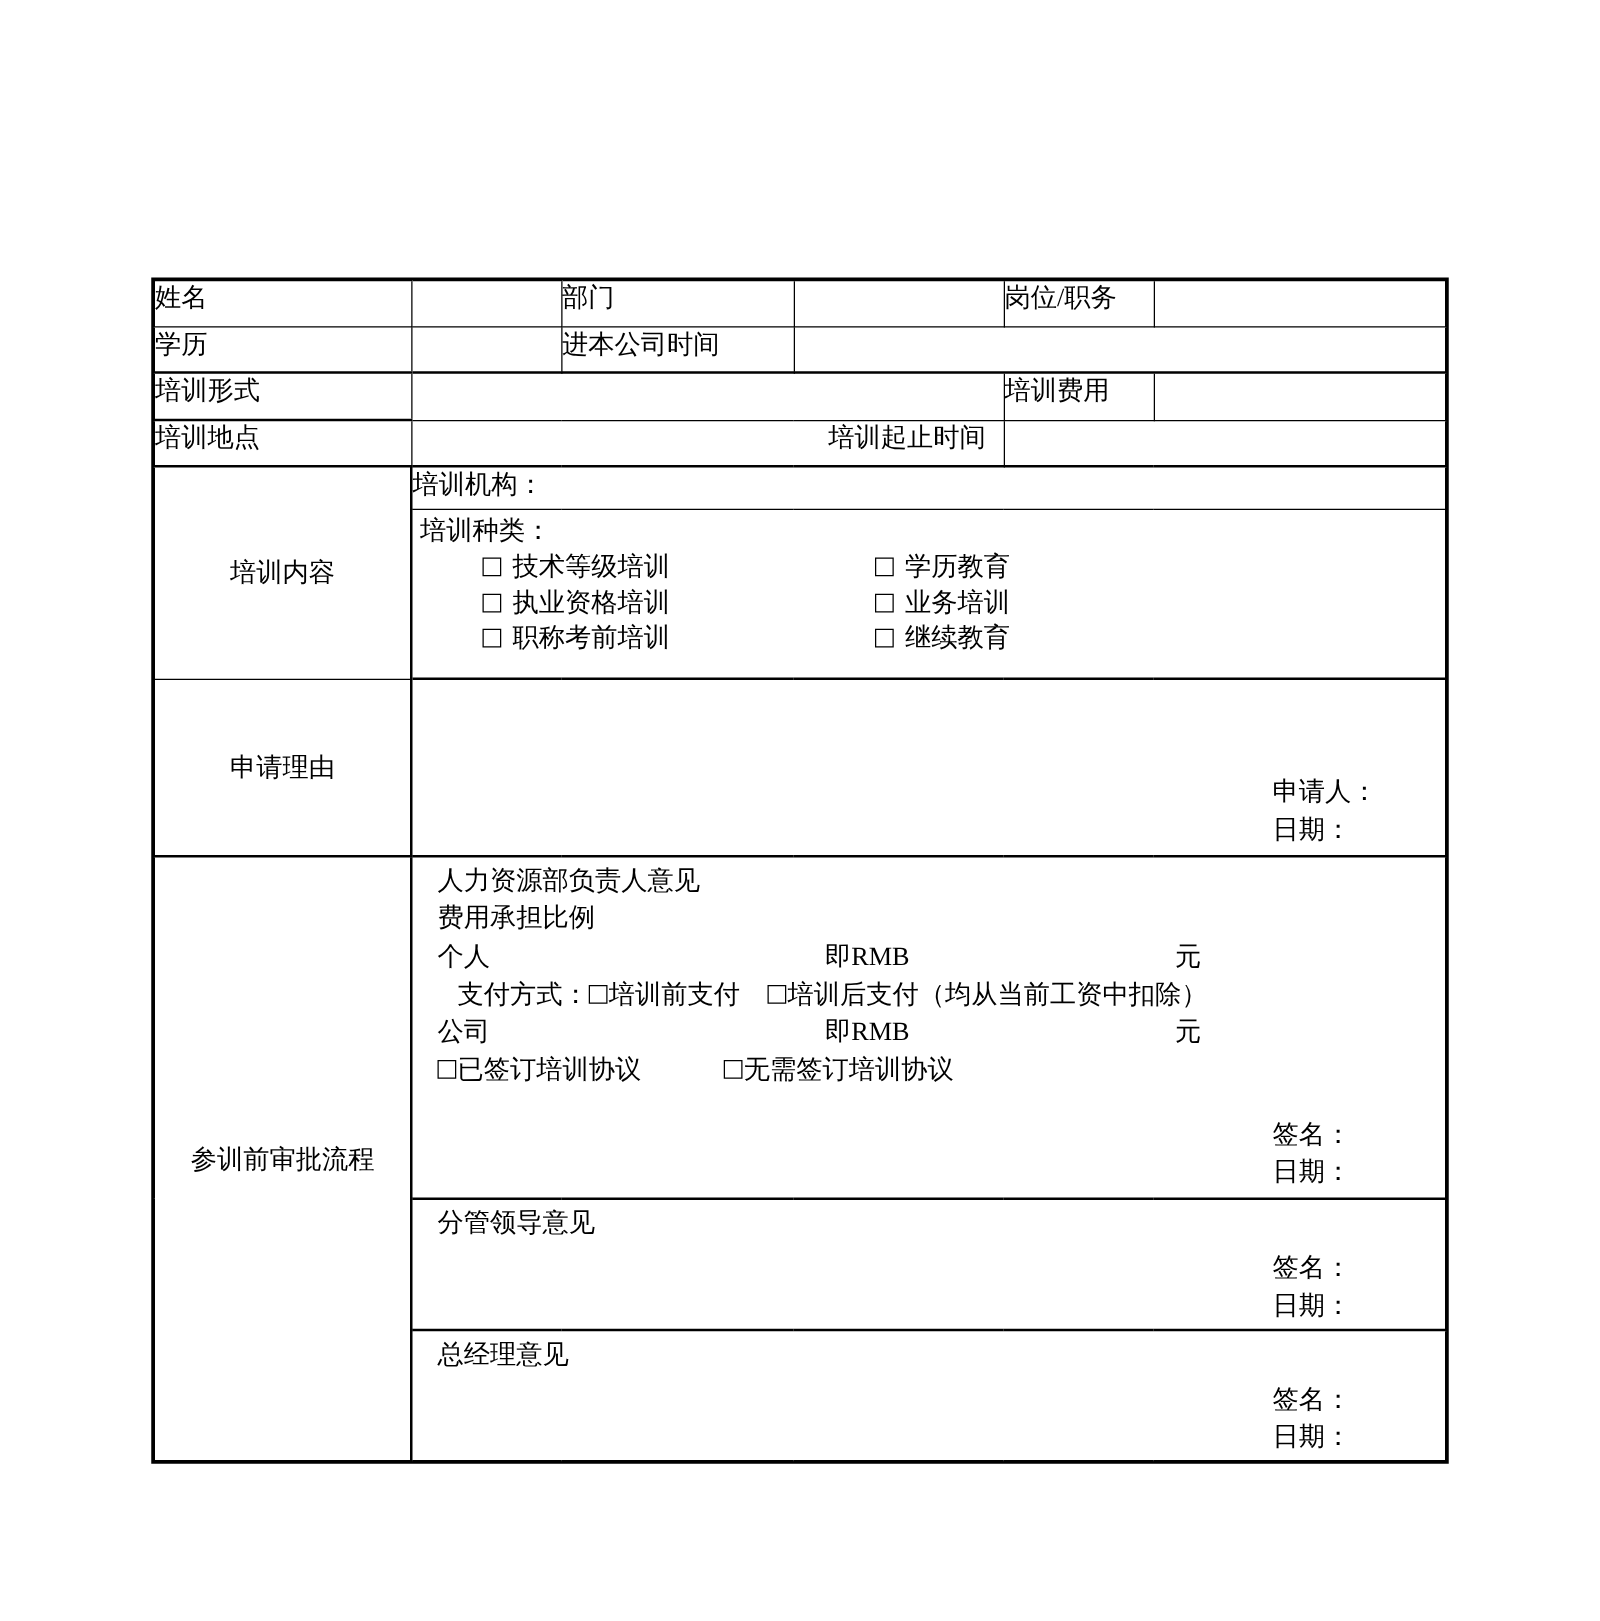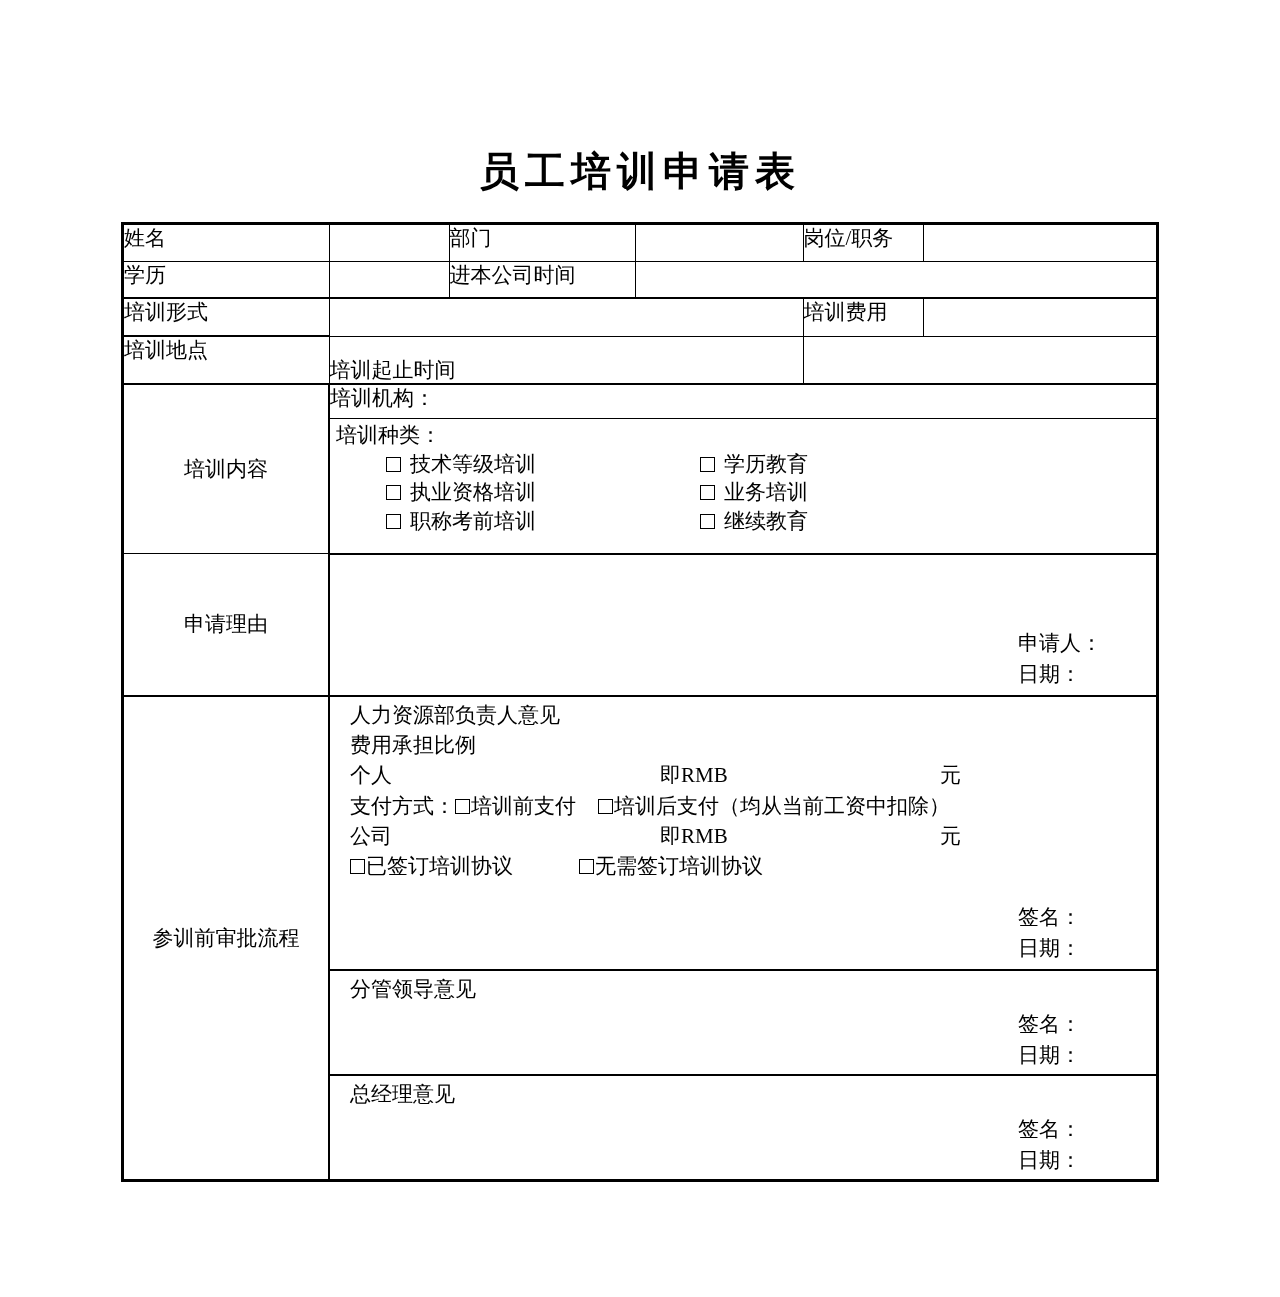--- a/index.html
+++ b/index.html
@@ -75,23 +75,23 @@
     margin-top: 44px;
   }
 
   .label-center {
     text-align: center;
     white-space: nowrap;
     font-family: Liberation Serif, serif;
   }
 
   .right-in-cell {
+    text-align: right;
     padding-right: 14px;
     white-space: nowrap;
-    margin-top: 20px;
   }
 
   .blank {}
 
   
   .kinds-title {
     padding: 3px 4px 0px 6px;
     white-space: nowrap;
   }
   .kinds-grid {
@@ -147,29 +147,28 @@
     display: flex;
     white-space: nowrap;
   }
   .amt-who { width: 310px; }
   .amt-rmb { width: 280px; }
   .amt-unit { }
 
   .agree-row { white-space: nowrap; }
   .agree-gap { display: inline-block; width: 66px; }
 
-  .pay-row { white-space: nowrap; }
+  .pay-row { white-space: nowrap; margin-left: 16px; }
   .pay-gap { display: inline-block; width: 22px; }
 </style>
 </head>
 <body>
 
 <div class="page">
 
-  <div class="form-title">员工培训申请表</div>
 
   <table class="form">
     <colgroup>
       <col style="width:206px">
       <col style="width:120px">
       <col style="width:186px">
       <col style="width:168px">
       <col style="width:120px">
       <col style="width:234px">
     </colgroup>

